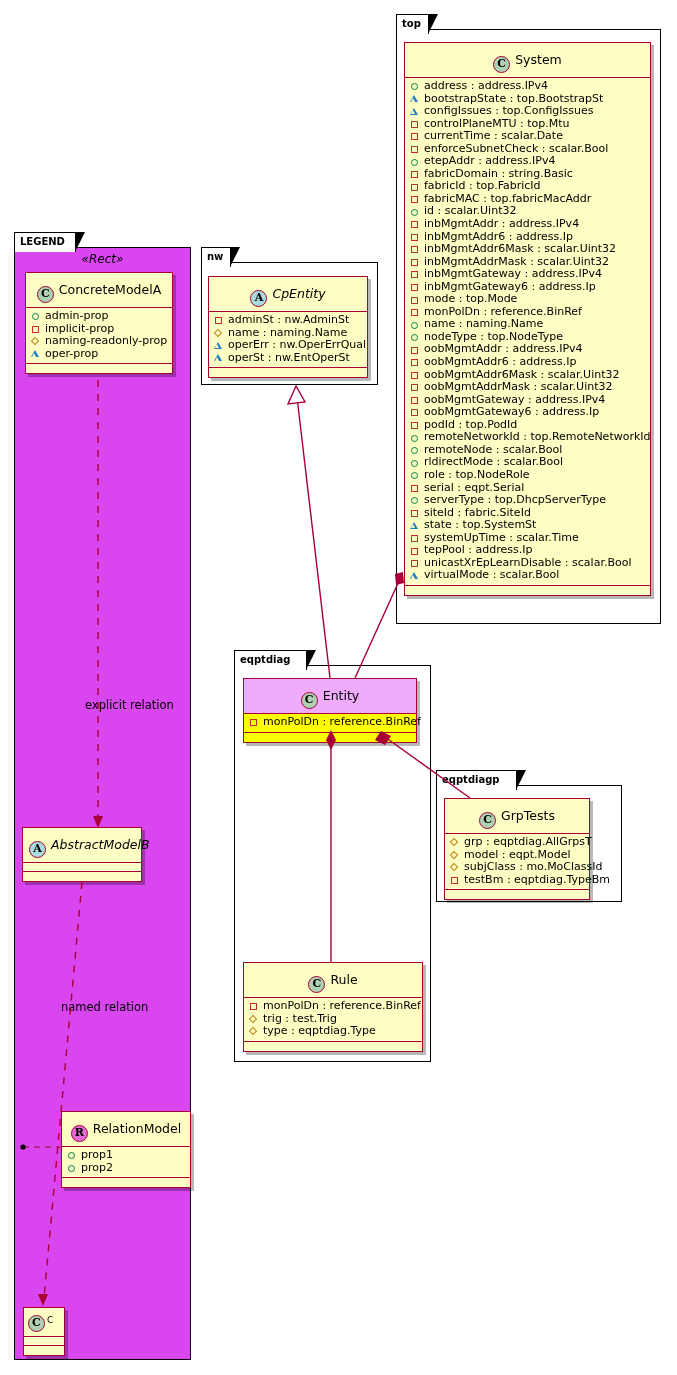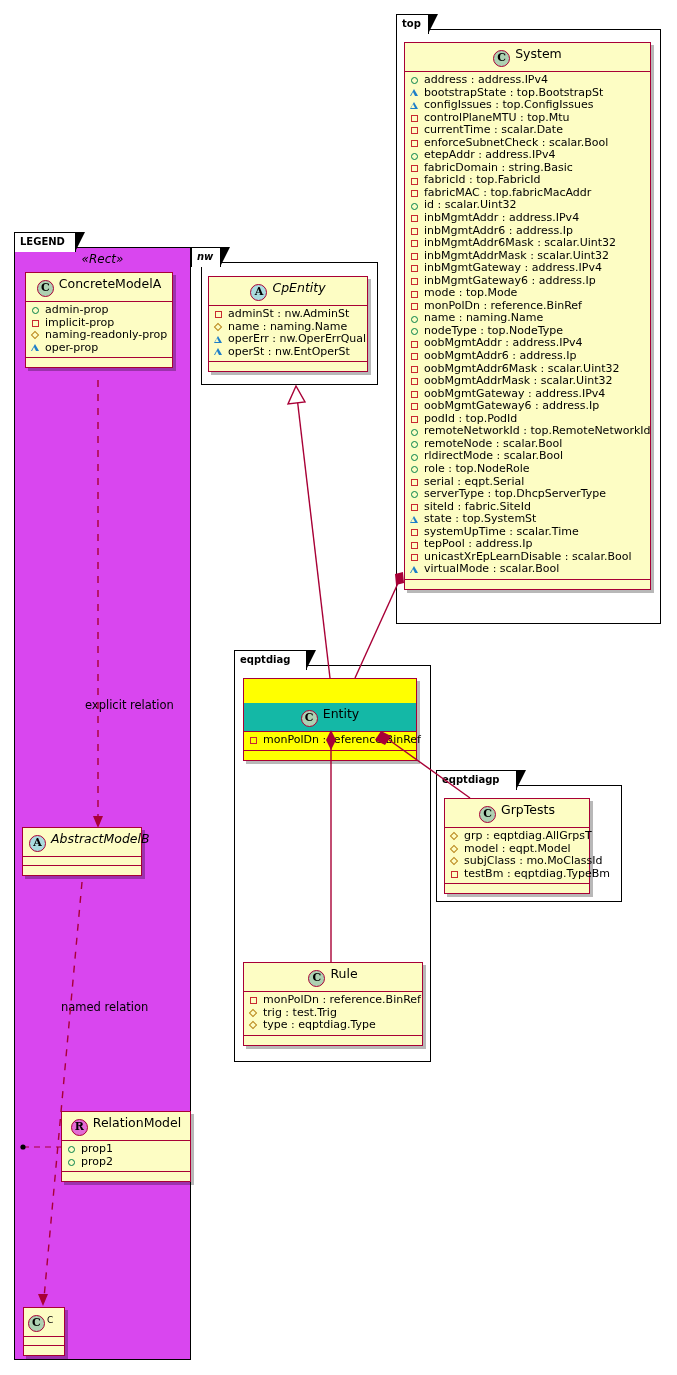--- a/index.html
+++ b/index.html
@@ -73,26 +73,26 @@
     box-sizing: border-box;
     background: #fdfdc4;
     border: 1.2px solid #a80036;
     box-shadow: 3px 3px 0px rgba(0,0,0,0.28);
   }
   .cls.highlight { background: #ffff00; }
   .cls-head {
     box-sizing: border-box;
     border-bottom: 1.2px solid #a80036;
     text-align: center;
-    padding: 3px 6px 4px 6px;
+    padding: 9px 6px 4px 6px;
     font-size: 12.5px;
     white-space: nowrap;
     position: relative;
   }
-  .cls.highlight .cls-head { background: #14b8a6; margin-top: 24px; }
+  .cls.highlight .cls-head { background: #f0abfc; }
   .cls-head .badge {
     display: inline-block;
     width: 15px; height: 15px;
     border-radius: 50%;
     border: 1.4px solid #a80036;
     background: #add1b2;
     color: #000;
     font-weight: bold;
     font-size: 11px;
     line-height: 14px;
@@ -273,21 +273,21 @@
       <span class="badge" style="margin-right:2px;">C</span><span class="cname tiny">C</span>
     </div>
     <div class="cls-attrs empty"></div>
     <div class="cls-ops"></div>
   </div>
 
   <div class="edge-label" style="left:85px; top:698px;">explicit relation</div>
   <div class="edge-label" style="left:61px; top:1000px;">named relation</div>
 
   <div class="pkg" style="left:201px; top:262px; width:177px; height:123px;"></div>
-  <div class="pkg-tab" style="left:191px; top:247px; width:30px;font-style:italic;">
+  <div class="pkg-tab" style="left:201px; top:247px; width:30px;">
     <span>nw</span>
     <span class="tabfill"></span>
   </div>
 
   <div class="cls" style="left:208px; top:276px; width:160px;">
     <div class="cls-head">
       <span class="badge abstract">A</span><span class="cname italic">CpEntity</span>
     </div>
     <div class="cls-attrs">
       <div class="attr">

